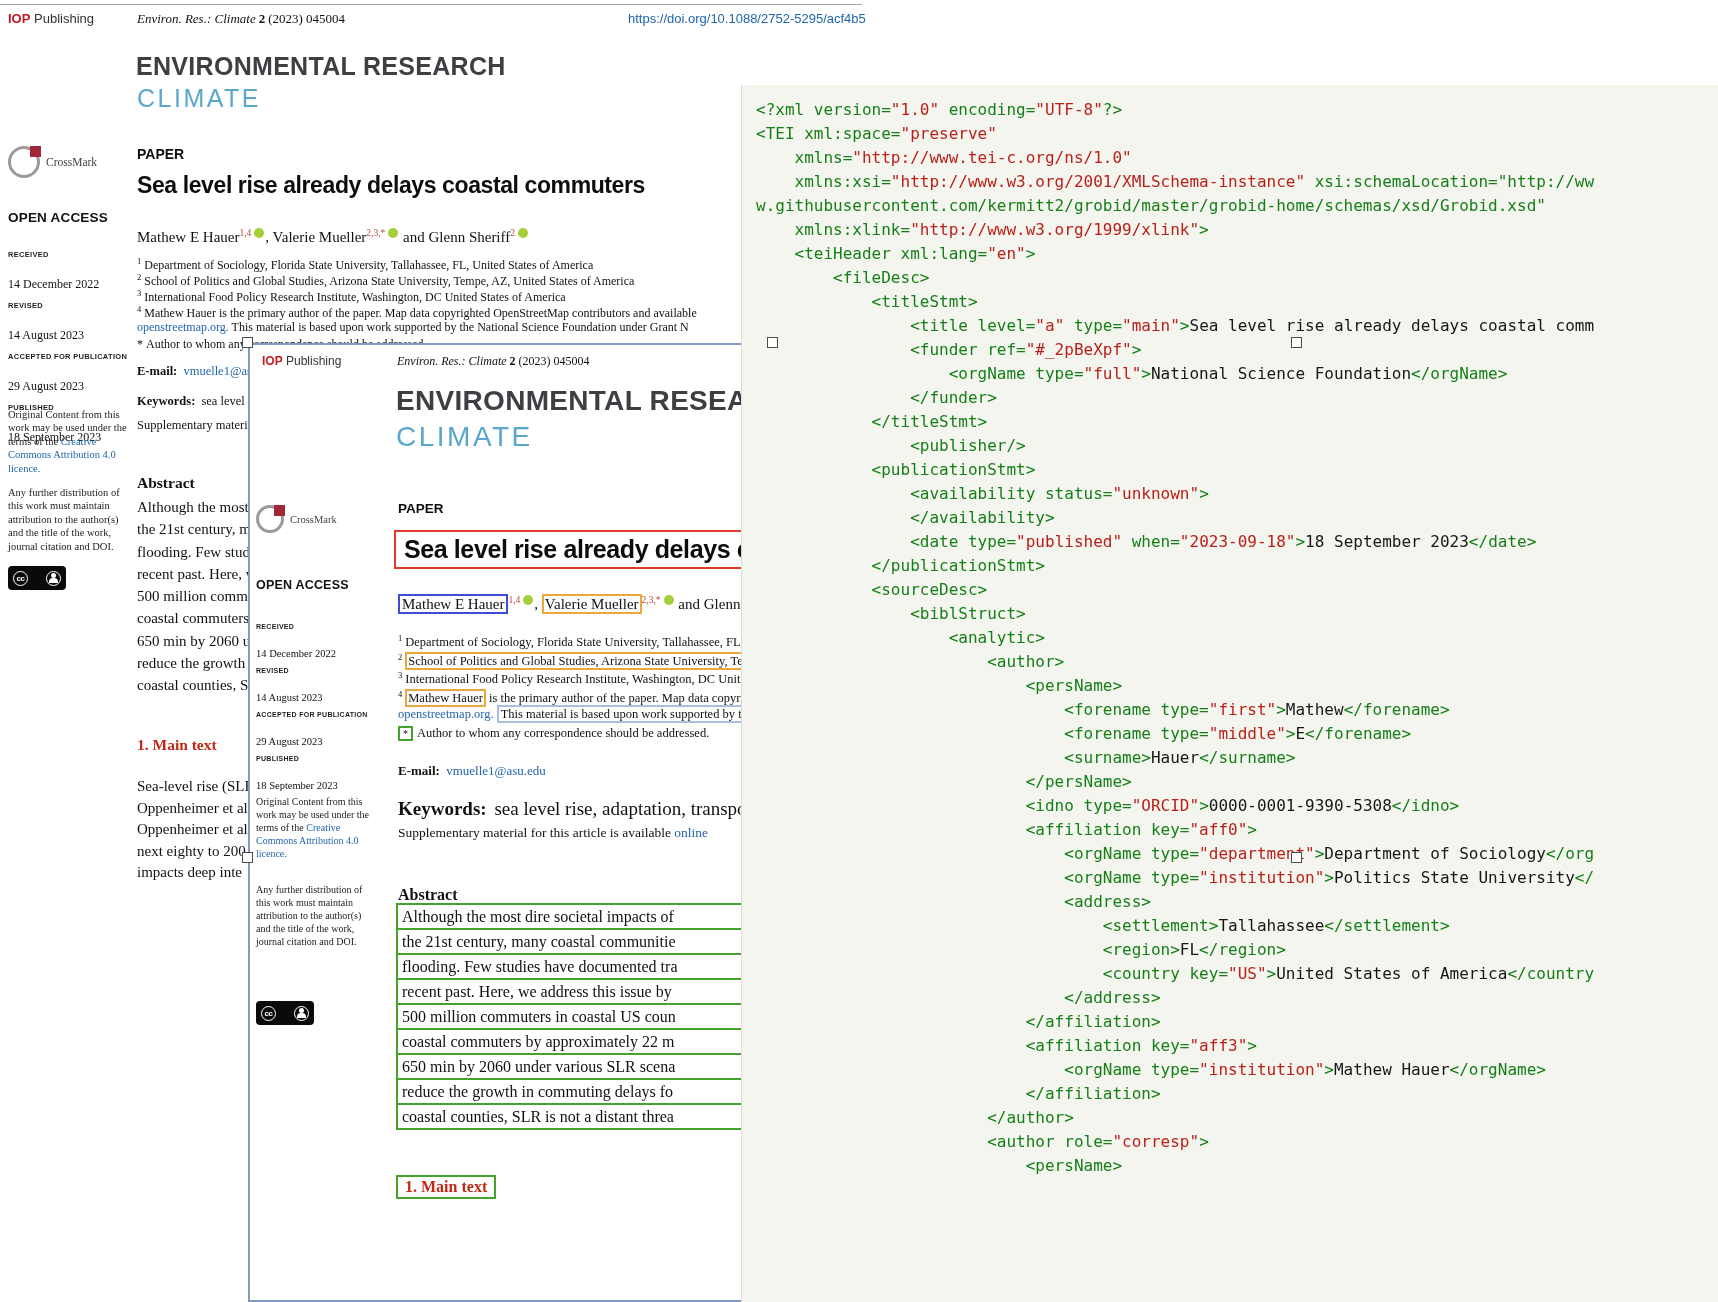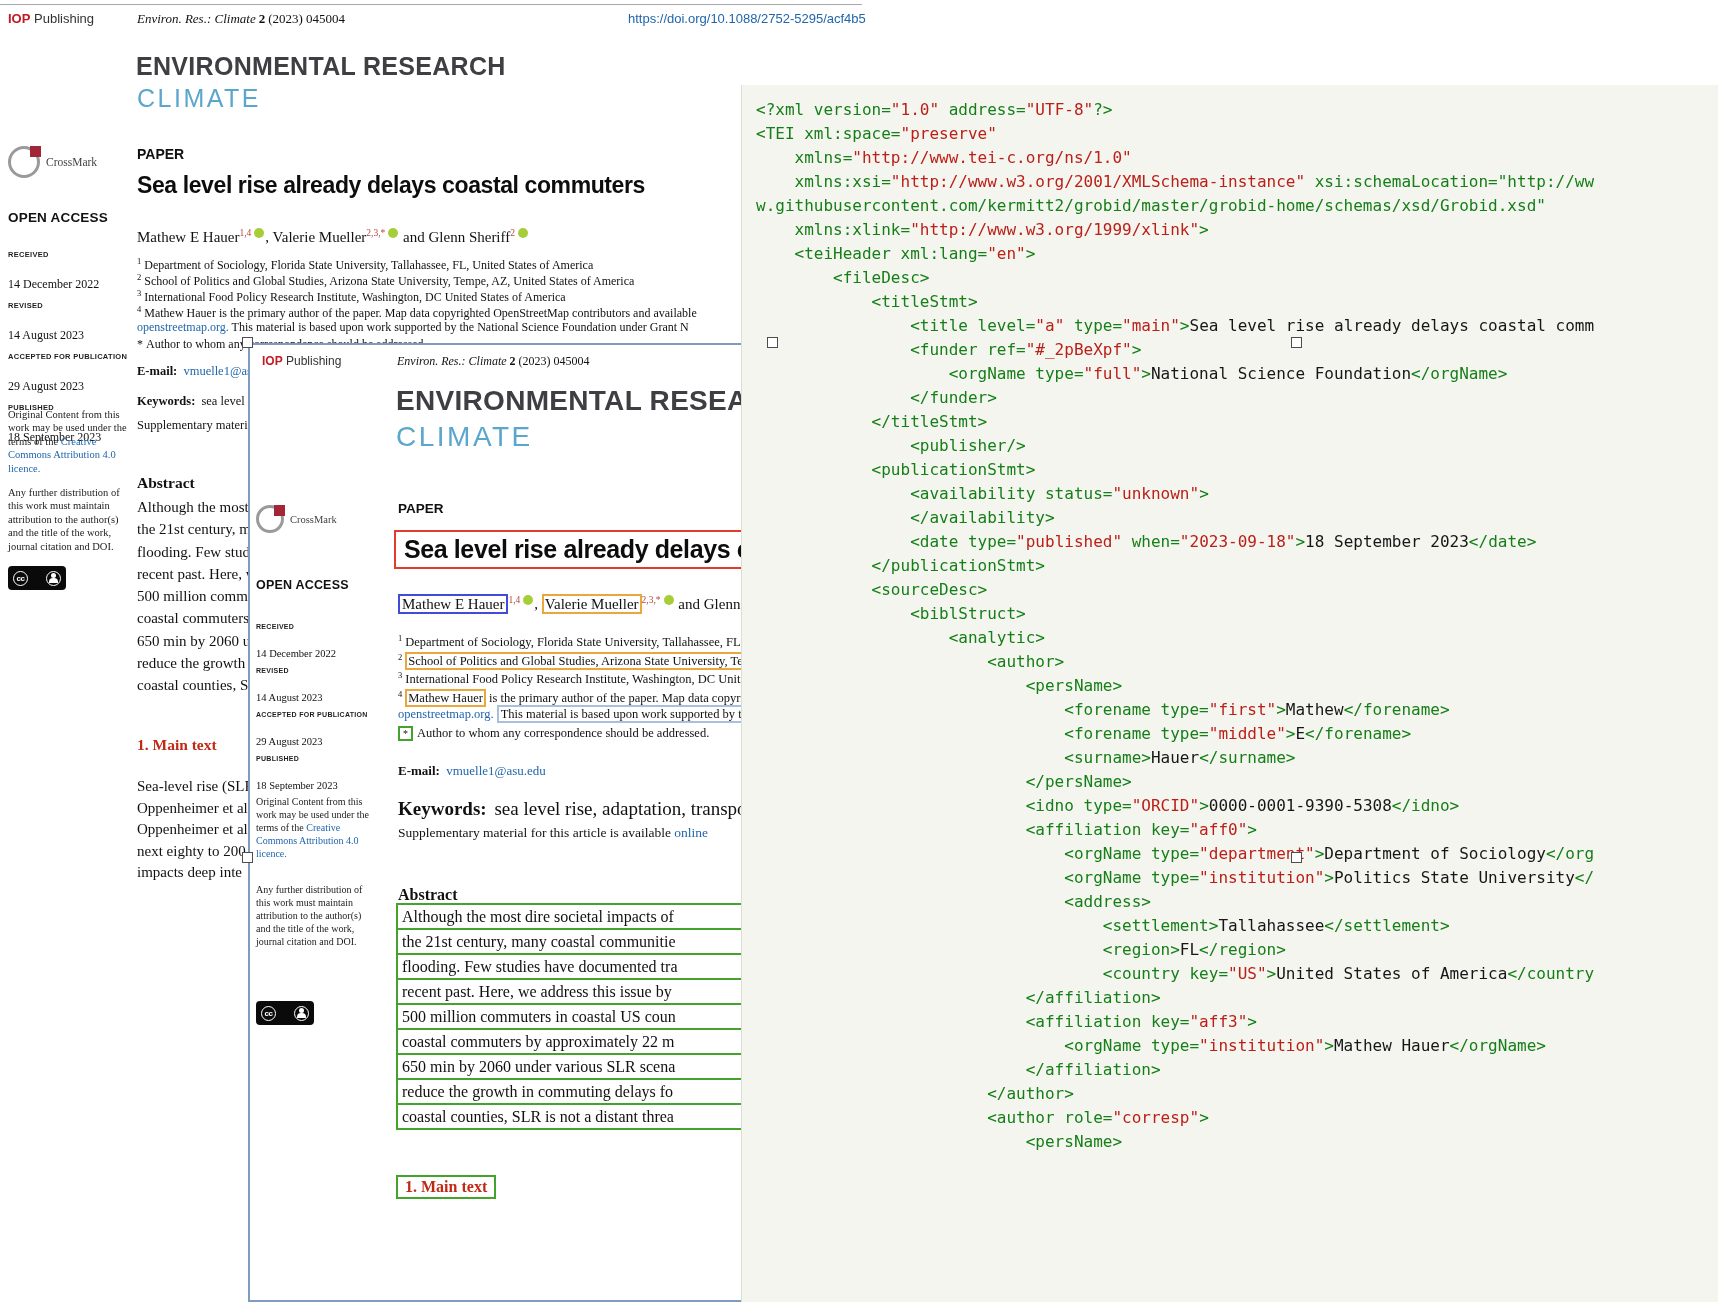--- a/index.html
+++ b/index.html
@@ -244,21 +244,21 @@
         <div class="green-line">reduce the growth in commuting delays fo</div>
         <div class="green-line">coastal counties, SLR is not a distant threa</div>
       </div>
     <div class="abs" style="left:146px;top:830px">
       <span class="gsec">1. Main text</span>
     </div>
   </div>
 
   <div class="xmlpanel">
     <div class="code" id="code">
-        <div class="cl"><span class="g">&lt;?xml version=</span><span class="r">"1.0"</span><span class="g"> address=</span><span class="r">"UTF-8"</span><span class="g">?&gt;</span></div>
+        <div class="cl"><span class="g">&lt;?xml version=</span><span class="r">"1.0"</span><span class="g"> encoding=</span><span class="r">"UTF-8"</span><span class="g">?&gt;</span></div>
         <div class="cl"><span class="g">&lt;TEI xml:space=</span><span class="r">"preserve"</span></div>
         <div class="cl"><span class="g">    xmlns=</span><span class="r">"http://www.tei-c.org/ns/1.0"</span></div>
         <div class="cl"><span class="g">    xmlns:xsi=</span><span class="r">"http://www.w3.org/2001/XMLSchema-instance"</span><span class="g"> xsi:schemaLocation=</span><span class="g">"http://ww</span></div>
         <div class="cl"><span class="g">w.githubusercontent.com/kermitt2/grobid/master/grobid-home/schemas/xsd/Grobid.xsd"</span></div>
         <div class="cl"><span class="g">    xmlns:xlink=</span><span class="r">"http://www.w3.org/1999/xlink"</span><span class="g">&gt;</span></div>
         <div class="cl"><span class="g">    &lt;teiHeader xml:lang=</span><span class="r">"en"</span><span class="g">&gt;</span></div>
         <div class="cl"><span class="g">        &lt;fileDesc&gt;</span></div>
         <div class="cl"><span class="g">            &lt;titleStmt&gt;</span></div>
         <div class="cl"><span class="g">                &lt;title level=</span><span class="r">"a"</span><span class="g"> type=</span><span class="r">"main"</span><span class="g">&gt;</span><span class="k">Sea level rise already delays coastal commuters</span></div>
         <div class="cl"><span class="g">                &lt;funder ref=</span><span class="r">"#_2pBeXpf"</span><span class="g">&gt;</span></div>
@@ -281,20 +281,21 @@
         <div class="cl"><span class="g">                                &lt;surname&gt;</span><span class="k">Hauer</span><span class="g">&lt;/surname&gt;</span></div>
         <div class="cl"><span class="g">                            &lt;/persName&gt;</span></div>
         <div class="cl"><span class="g">                            &lt;idno type=</span><span class="r">"ORCID"</span><span class="g">&gt;</span><span class="k">0000-0001-9390-5308</span><span class="g">&lt;/idno&gt;</span></div>
         <div class="cl"><span class="g">                            &lt;affiliation key=</span><span class="r">"aff0"</span><span class="g">&gt;</span></div>
         <div class="cl"><span class="g">                                &lt;orgName type=</span><span class="r">"department"</span><span class="g">&gt;</span><span class="k">Department of Sociology</span><span class="g">&lt;/orgName&gt;</span></div>
         <div class="cl"><span class="g">                                &lt;orgName type=</span><span class="r">"institution"</span><span class="g">&gt;</span><span class="k">Politics State University</span><span class="g">&lt;/orgName&gt;</span></div>
         <div class="cl"><span class="g">                                &lt;address&gt;</span></div>
         <div class="cl"><span class="g">                                    &lt;settlement&gt;</span><span class="k">Tallahassee</span><span class="g">&lt;/settlement&gt;</span></div>
         <div class="cl"><span class="g">                                    &lt;region&gt;</span><span class="k">FL</span><span class="g">&lt;/region&gt;</span></div>
         <div class="cl"><span class="g">                                    &lt;country key=</span><span class="r">"US"</span><span class="g">&gt;</span><span class="k">United States of America</span><span class="g">&lt;/country&gt;</span></div>
+        <div class="cl"><span class="g">                                &lt;/address&gt;</span></div>
         <div class="cl"><span class="g">                            &lt;/affiliation&gt;</span></div>
         <div class="cl"><span class="g">                            &lt;affiliation key=</span><span class="r">"aff3"</span><span class="g">&gt;</span></div>
         <div class="cl"><span class="g">                                &lt;orgName type=</span><span class="r">"institution"</span><span class="g">&gt;</span><span class="k">Mathew Hauer</span><span class="g">&lt;/orgName&gt;</span></div>
         <div class="cl"><span class="g">                            &lt;/affiliation&gt;</span></div>
         <div class="cl"><span class="g">                        &lt;/author&gt;</span></div>
         <div class="cl"><span class="g">                        &lt;author role=</span><span class="r">"corresp"</span><span class="g">&gt;</span></div>
         <div class="cl"><span class="g">                            &lt;persName&gt;</span></div>
       </div>
   </div>
 

